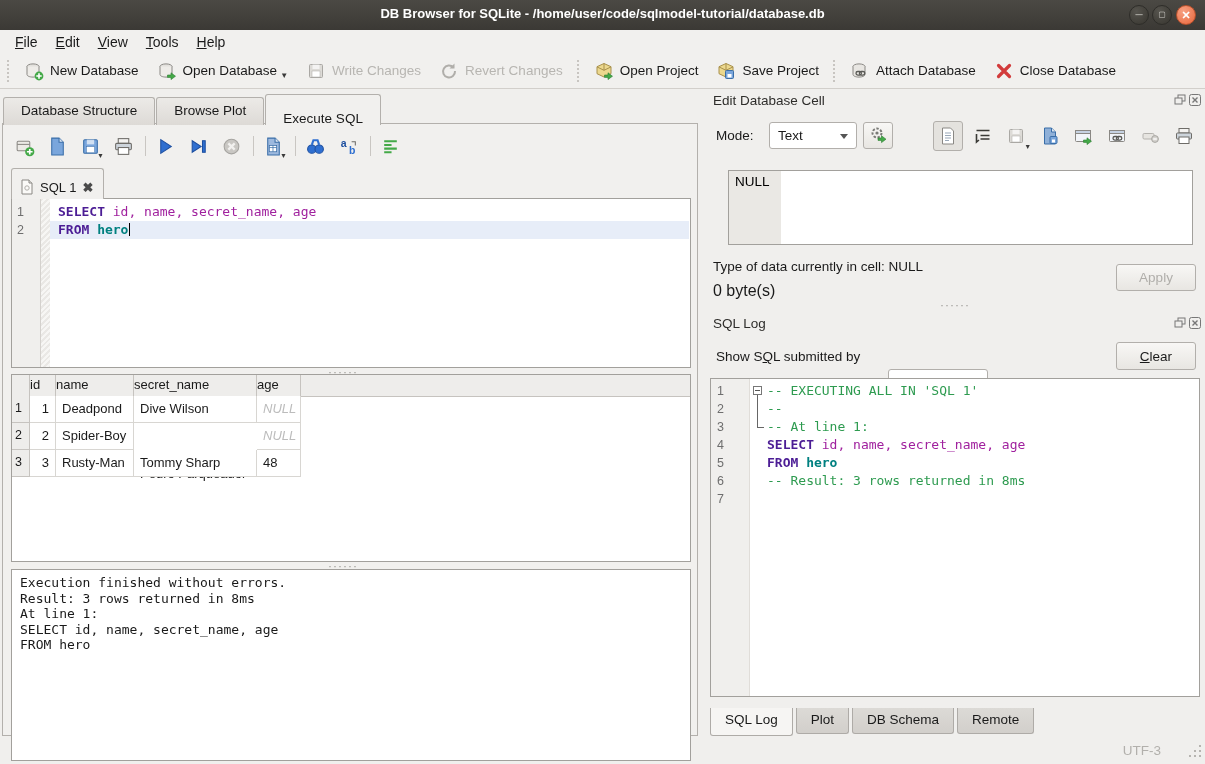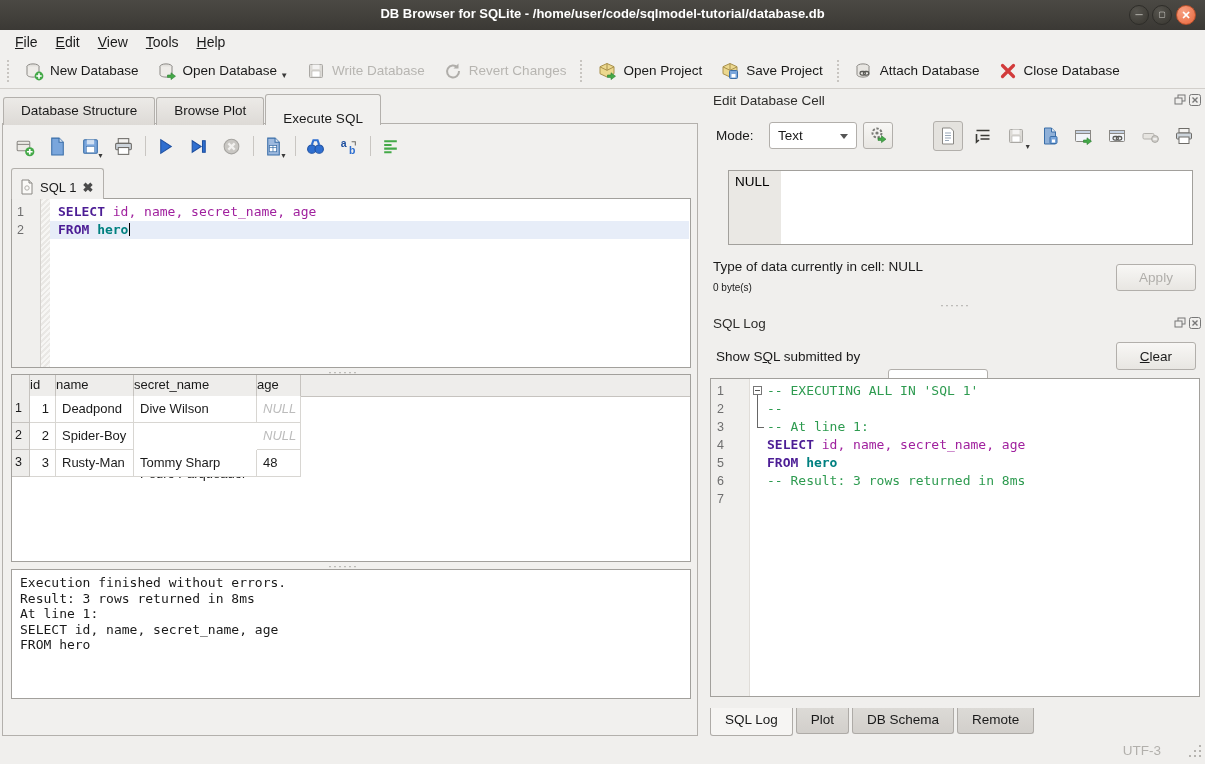--- a/index.html
+++ b/index.html
@@ -96,21 +96,21 @@
   .rt-row{position:absolute;left:0;height:27px;display:flex;}
   .rt-rowhdr{box-sizing:border-box;width:18px;background:#eeedeb;
     border-right:1px solid #c6c3bf;border-bottom:1px solid #c6c3bf;
     font-size:12.5px;text-align:left;padding:5px 0 0 3px;}
   .rt-cell{box-sizing:border-box;border-right:1px solid #d8d6d2;border-bottom:1px solid #d8d6d2;
     font-size:13px;padding:5px 6px 0 6px;background:#fff;}
   .rt-cell.num{text-align:right;}
   .rt-cell.null{color:#bcbcbc;font-style:italic;}
 
   
-  #message{left:8px;top:445px;width:680px;height:130px;}
+  #message{left:8px;top:445px;width:680px;height:192px;}
   #message .txt{padding:5px 8px;font-size:13px;line-height:15.5px;white-space:pre;}
 
   
   #right-pane{left:705px;top:90px;width:500px;height:650px;}
   .dock-title{font-size:13.5px;color:#2e2d2b;}
   .dock-icons{position:absolute;display:flex;gap:3px;}
   .dock-icons svg{display:block;}
 
   .qcombo{box-sizing:border-box;border:1px solid #b2afab;border-radius:3px;background:#fff;
     display:flex;align-items:center;position:relative;padding-left:8px;font-size:13.5px;}
@@ -198,21 +198,21 @@
       <span class="tb-caret">▼</span>
     </div>
     <div class="tb-btn disabled">
       <span class="icon20">
         <svg width="20" height="20" viewBox="0 0 20 20">
           <rect x="3.5" y="3.5" width="13" height="13" rx="1" fill="#dddbd7" stroke="#aaa8a4"></rect>
           <rect x="6.5" y="3.5" width="7" height="4.5" fill="#ffffffaa"></rect>
           <rect x="6" y="10" width="8" height="6" fill="#fff" stroke="#aaa8a4" stroke-width="0.5"></rect>
         </svg>
       </span>
-      <span class="lbl">Write Database</span>
+      <span class="lbl">Write Changes</span>
     </div>
     <div class="tb-btn disabled">
       <span class="icon20">
         <svg width="20" height="20" viewBox="0 0 20 20">
           <path d="M14.5 6.5A6 6 0 1 0 16 10" fill="none" stroke="#b0aeaa" stroke-width="2"></path>
           <path d="M15.5 2.5v5h-5z" fill="#b0aeaa"></path>
         </svg>
       </span>
       <span class="lbl">Revert Changes</span>
     </div>
@@ -540,21 +540,21 @@
         </span>
       </div>
     </div>
 
   <div class="abs sunken cellbox">
     <div class="nullcol">NULL</div>
   </div>
   <div class="split-dots" style="left:230px;top:212px">······</div>
 
   <div class="abs" style="left:8px;top:169px;font-size:13.5px">Type of data currently in cell: NULL</div>
-  <div class="abs" style="left:8px;top:192px;font-size:10px">0 byte(s)</div>
+  <div class="abs" style="left:8px;top:192px;font-size:16px">0 byte(s)</div>
   <div class="abs qbtn disabled" style="left:411px;top:174px;width:80px;height:27px">Apply</div>
 
   <div class="abs dock-title" style="left:8px;top:226px">SQL Log</div>
   <div class="dock-icons" style="right:4px;top:227px">
     <span>
         <svg width="12" height="12" viewBox="0 0 12 12">
           <rect x="4" y="1" width="7" height="6" fill="none" stroke="#777"></rect>
           <rect x="1" y="4" width="7" height="6" fill="#f0efed" stroke="#777"></rect>
         </svg>
       </span>

